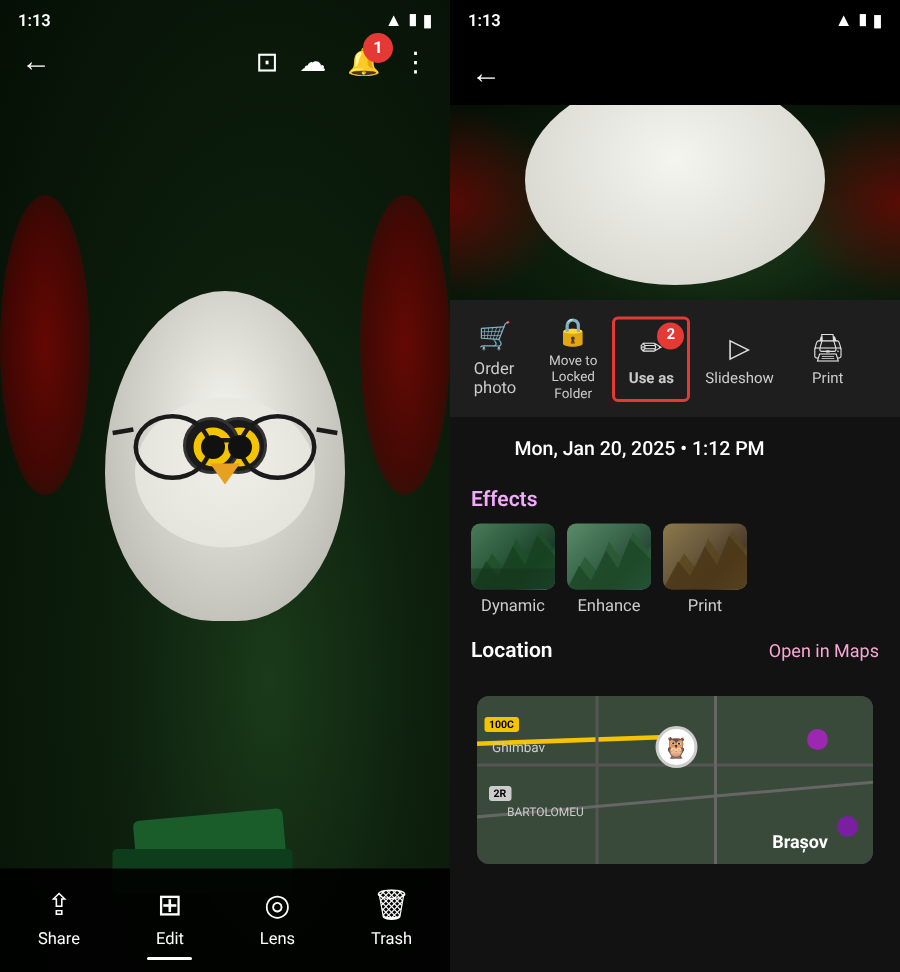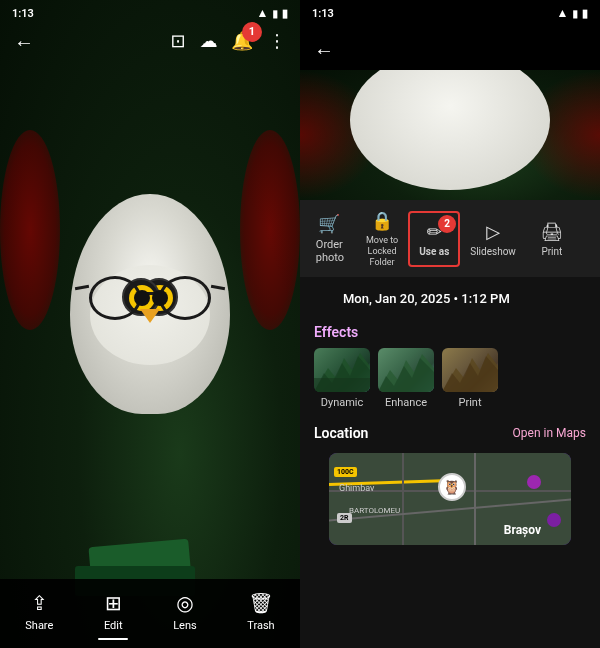--- a/index.html
+++ b/index.html
@@ -502,38 +502,38 @@
     .effect-label {
       color: #ccc;
       font-size: 11px;
     }
 
     
     .location-header {
       display: flex;
       justify-content: space-between;
       align-items: center;
-      padding: 4px 14px 12px;
+      padding: 4px 14px 22px;
       flex-shrink: 0;
     }
 
     .location-title {
       color: #fff;
       font-size: 14px;
       font-weight: 600;
     }
 
     .open-maps-link {
       color: #f9a8d4;
       font-size: 12px;
     }
 
     .map-container {
-      margin: 0 29px;
-      height: 92px;
+      margin: 0 18px;
+      height: 112px;
       border-radius: 8px;
       overflow: hidden;
       position: relative;
       background: #4c1d95;
       flex-shrink: 0;
     }
 
     .map-bg {
       position: absolute;
       inset: 0;

